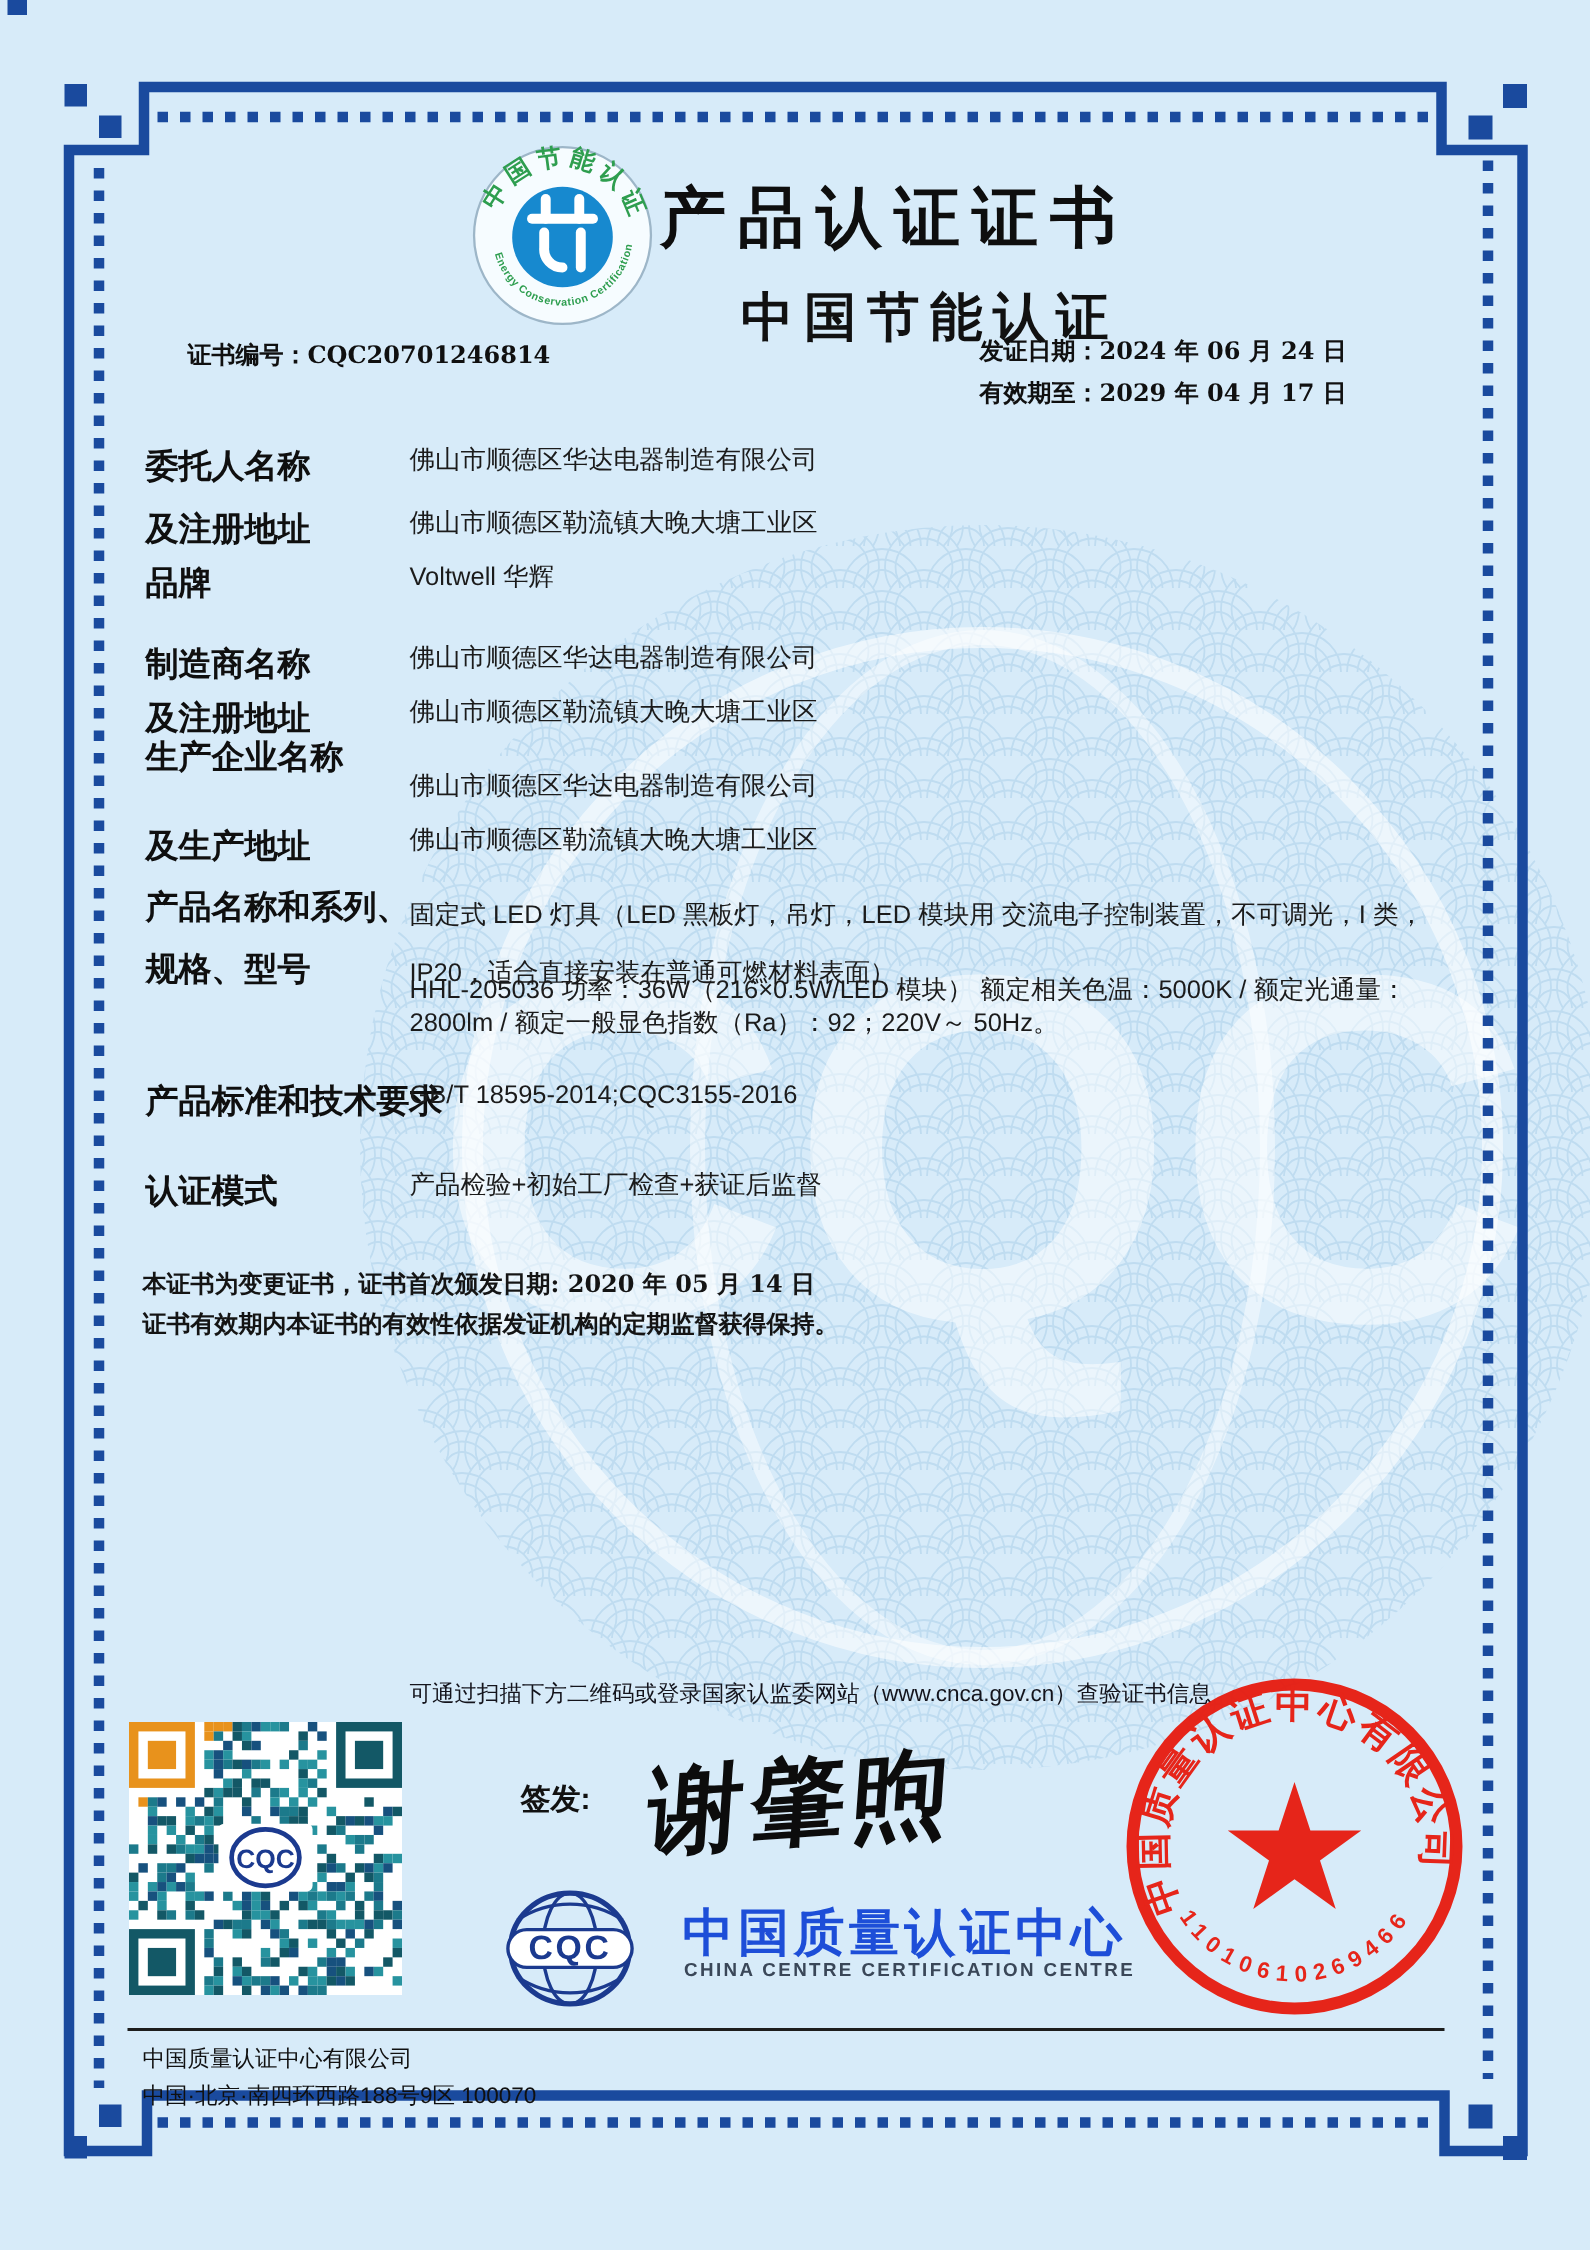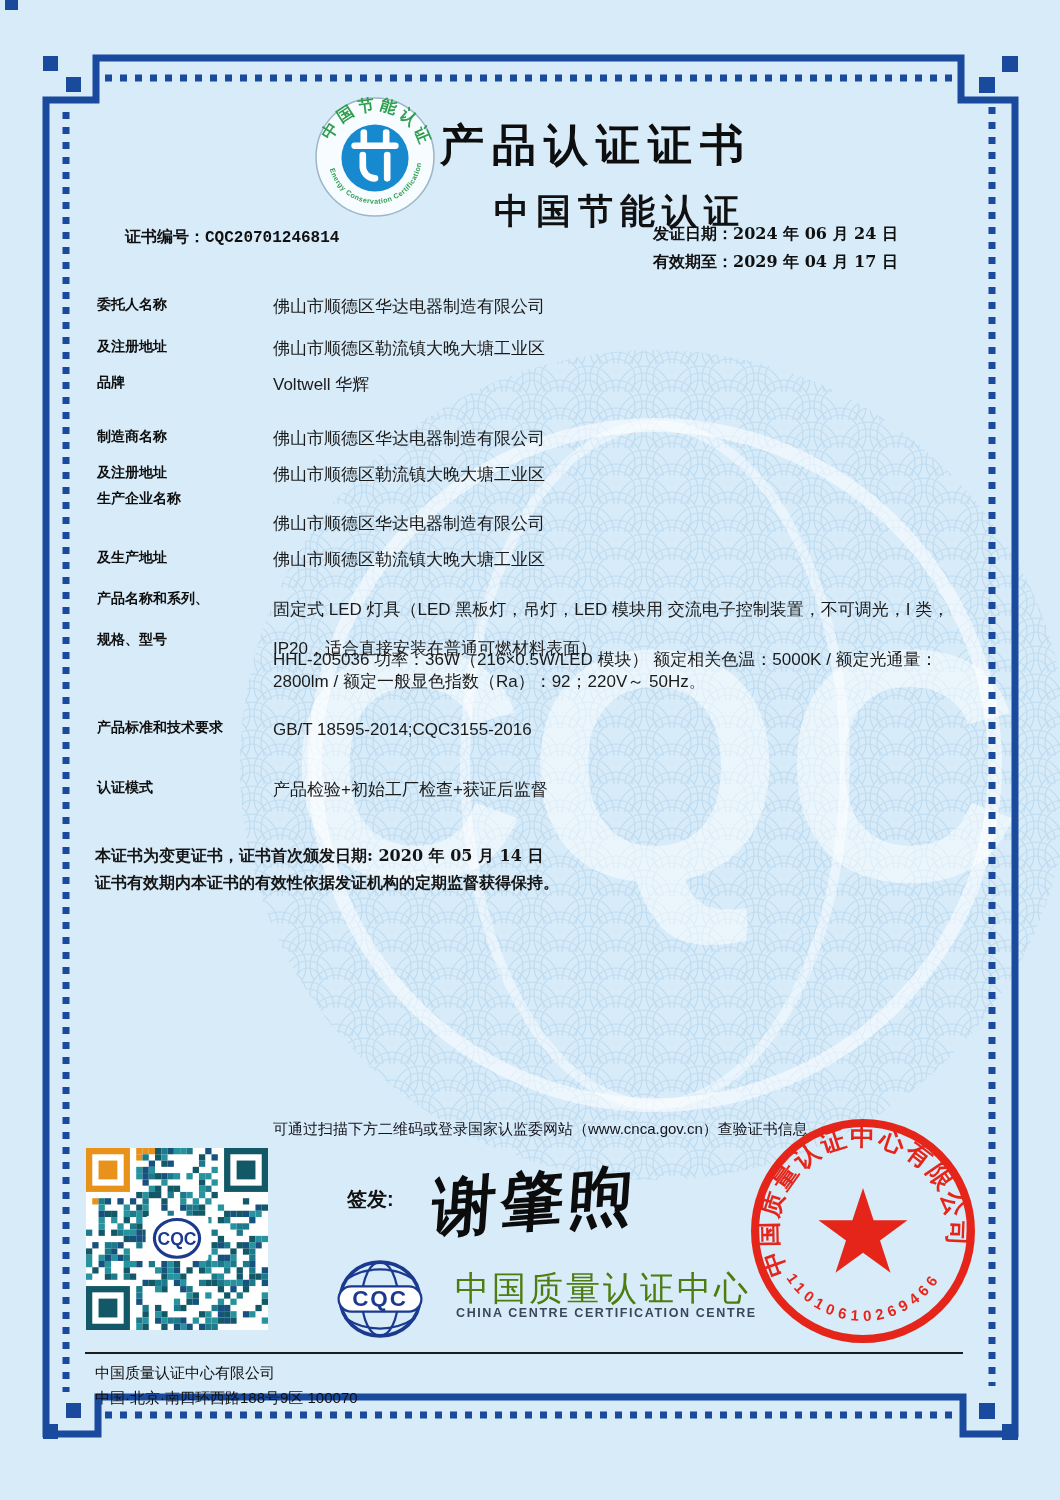--- a/index.html
+++ b/index.html
@@ -4,30 +4,30 @@
 <style>
   html,body{margin:0;padding:0;}
   .page{position:relative;width:1060px;height:1500px;background:#d7ebf9;overflow:hidden;
         font-family:"Liberation Sans",sans-serif;color:#1d1d1d;}
   .abs{position:absolute;}
   svg{display:block;}
   
   .title{font-size:44px;font-weight:700;letter-spacing:8px;color:#0e0e0e;text-align:left;}
   .subtitle{font-size:35px;font-weight:600;letter-spacing:7px;color:#111;text-align:center;}
   .kai{font-family:"DejaVu Serif",serif;font-weight:700;font-size:16px;color:#101010;}
-  .lbl{font-size:14px;font-weight:700;color:#0f0f0f;white-space:nowrap;}
+  .lbl{font-size:22px;font-weight:700;color:#0f0f0f;white-space:nowrap;}
   .val{font-size:17px;font-weight:400;color:#1b1b1b;line-height:22px;}
   .val-w{width:692px;}
   .desc1{line-height:39px;}
   .note{font-family:"DejaVu Serif",serif;font-weight:600;font-size:16px;color:#141414;white-space:nowrap;}
   .verify{font-size:15px;color:#14141c;white-space:nowrap;}
   .sign-label{font-size:20px;font-weight:600;color:#111;}
   .signature{font-family:"DejaVu Serif",serif;font-weight:700;font-size:64px;color:#0c0c0c;
              transform:rotate(-4deg) skewX(-8deg);letter-spacing:4px;white-space:nowrap;}
-  .cqc-cn{font-size:34px;font-weight:400;letter-spacing:3px;color:#4d7c0f;white-space:nowrap;}
+  .cqc-cn{font-size:34px;font-weight:700;letter-spacing:3px;color:#1d4ed8;white-space:nowrap;}
   .cqc-en{font-size:12.5px;font-weight:700;letter-spacing:1.6px;color:#3a4758;white-space:nowrap;}
   .foot{font-size:15px;color:#101010;line-height:25px;}
   .foot-r{text-align:right;}
   .rule{border-top:2px solid #1d1d1d;}
 </style>
 </head>
 <body>
 
 <div class="page">
 
@@ -96,21 +96,21 @@
       <path d="M49,36 V49"></path>
       <path d="M71,36 V49"></path>
       <path d="M48,58 V68 a12,12 0 0 0 12,13"></path>
       <path d="M72,58 V81"></path>
     </g>
   </svg>
 
   <div class="abs title" style="left:440px;top:116px;width:360px;">产品认证证书</div>
   <div class="abs subtitle" style="left:440px;top:188px;width:360px;">中国节能认证</div>
 
-  <div class="abs kai" style="left:125px;top:227px;font-family:Liberation Mono, monospace;">
+  <div class="abs kai" style="left:125px;top:227px;">
     <span>证书编号：</span><span>CQC20701246814</span>
   </div>
   <div class="abs kai" style="left:653px;top:224px;text-align:right;">
     <span>发证日期：</span><span>2024 年 06 月 24 日</span>
   </div>
   <div class="abs kai" style="left:653px;top:252px;">
     <span>有效期至：</span><span>2029 年 04 月 17 日</span>
   </div>
 
   <div class="abs lbl" style="left:97px;top:296px;">委托人名称</div>

